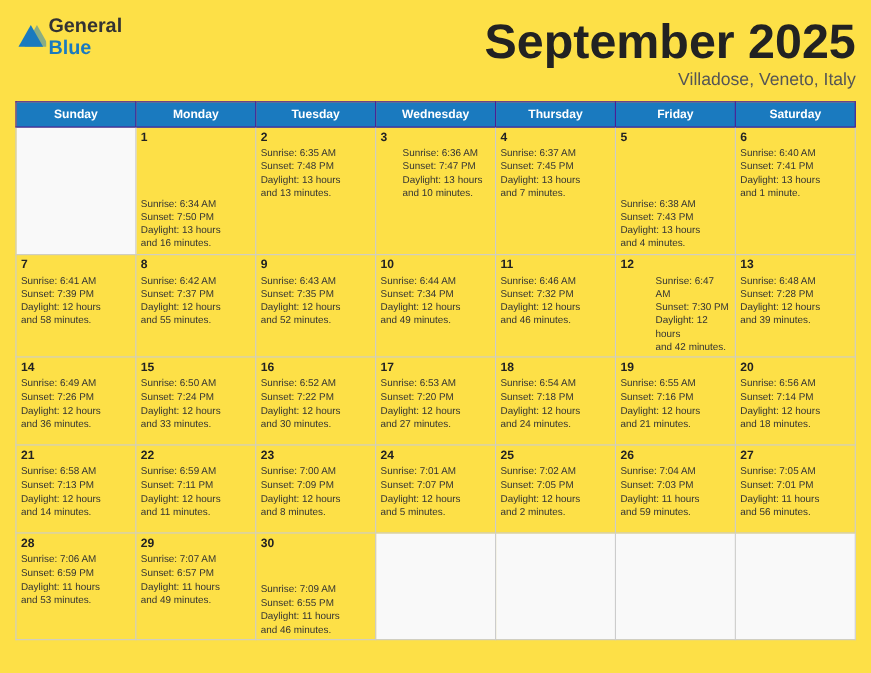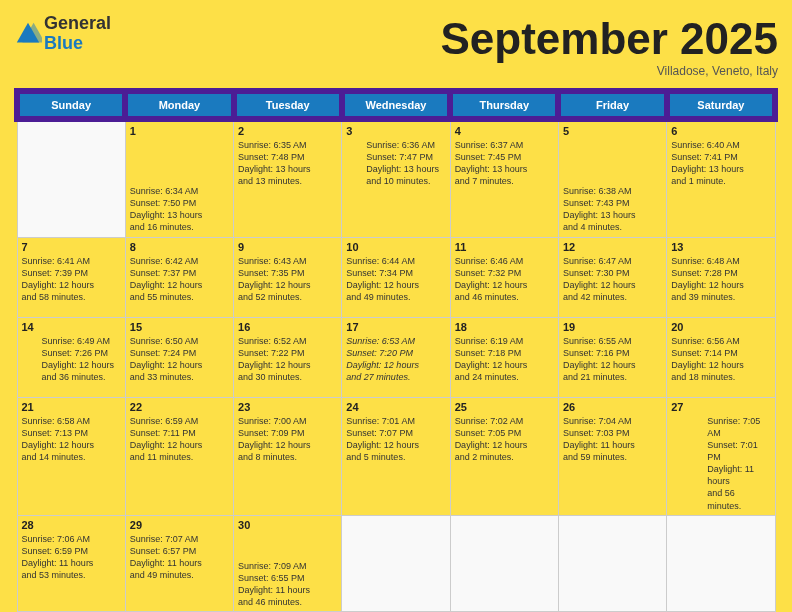--- a/index.html
+++ b/index.html
@@ -48,36 +48,36 @@
     }
     .title-block {
       text-align: right;
     }
     .month-title {
       font-size: 44px;
       font-weight: bold;
       color: #222;
     }
     .location {
-      font-size: 12px;
+      font-size: 16px;
       color: #555;
     }
     .calendar {
       width: 100%;
       border-collapse: collapse;
       font-size: 10px;
     }
     .calendar th {
       background: #1a7abf;
       color: #fff;
       text-align: center;
       padding: 5px 2px;
       font-size: 11px;
       font-weight: bold;
-      border: 6px solid #4c1d95;
+      border: 1px solid #4c1d95;
     }
     .calendar td {
       border: 1px solid #ccc;
       vertical-align: top;
       padding: 3px 4px;
       width: calc(100% / 7);
       height: 80px;
     }
     .day-number {
       font-size: 11px;
@@ -205,65 +205,65 @@
           </td>
           <td>
             <span class="day-number">11</span>
             <div class="day-info" style="white-space: pre-line;">Sunrise: 6:46 AM
 Sunset: 7:32 PM
 Daylight: 12 hours
 and 46 minutes.</div>
           </td>
           <td>
             <span class="day-number">12</span>
-            <div class="day-info" style="white-space: pre-line;">Sunrise: 6:47 AM
+            <div class="day-info" style="white-space: pre-line; margin-left: 32px;">Sunrise: 6:47 AM
 Sunset: 7:30 PM
 Daylight: 12 hours
 and 42 minutes.</div>
           </td>
           <td>
             <span class="day-number">13</span>
             <div class="day-info" style="white-space: pre-line;">Sunrise: 6:48 AM
 Sunset: 7:28 PM
 Daylight: 12 hours
 and 39 minutes.</div>
           </td>
         </tr>
         <tr>
           <td>
             <span class="day-number">14</span>
-            <div class="day-info" style="white-space: pre-line; margin-left: 20px;">Sunrise: 6:49 AM
+            <div class="day-info" style="white-space: pre-line;">Sunrise: 6:49 AM
 Sunset: 7:26 PM
 Daylight: 12 hours
 and 36 minutes.</div>
           </td>
           <td>
             <span class="day-number">15</span>
             <div class="day-info" style="white-space: pre-line;">Sunrise: 6:50 AM
 Sunset: 7:24 PM
 Daylight: 12 hours
 and 33 minutes.</div>
           </td>
           <td>
             <span class="day-number">16</span>
             <div class="day-info" style="white-space: pre-line;">Sunrise: 6:52 AM
 Sunset: 7:22 PM
 Daylight: 12 hours
 and 30 minutes.</div>
           </td>
           <td>
             <span class="day-number">17</span>
-            <div class="day-info" style="white-space: pre-line; font-style: italic;">Sunrise: 6:53 AM
+            <div class="day-info" style="white-space: pre-line;">Sunrise: 6:53 AM
 Sunset: 7:20 PM
 Daylight: 12 hours
 and 27 minutes.</div>
           </td>
           <td>
             <span class="day-number">18</span>
-            <div class="day-info" style="white-space: pre-line;">Sunrise: 6:19 AM
+            <div class="day-info" style="white-space: pre-line;">Sunrise: 6:54 AM
 Sunset: 7:18 PM
 Daylight: 12 hours
 and 24 minutes.</div>
           </td>
           <td>
             <span class="day-number">19</span>
             <div class="day-info" style="white-space: pre-line;">Sunrise: 6:55 AM
 Sunset: 7:16 PM
 Daylight: 12 hours
 and 21 minutes.</div>
@@ -314,21 +314,21 @@
           </td>
           <td>
             <span class="day-number">26</span>
             <div class="day-info" style="white-space: pre-line;">Sunrise: 7:04 AM
 Sunset: 7:03 PM
 Daylight: 11 hours
 and 59 minutes.</div>
           </td>
           <td>
             <span class="day-number">27</span>
-            <div class="day-info" style="white-space: pre-line; margin-left: 36px;">Sunrise: 7:05 AM
+            <div class="day-info" style="white-space: pre-line;">Sunrise: 7:05 AM
 Sunset: 7:01 PM
 Daylight: 11 hours
 and 56 minutes.</div>
           </td>
         </tr>
         <tr>
           <td>
             <span class="day-number">28</span>
             <div class="day-info" style="white-space: pre-line;">Sunrise: 7:06 AM
 Sunset: 6:59 PM

